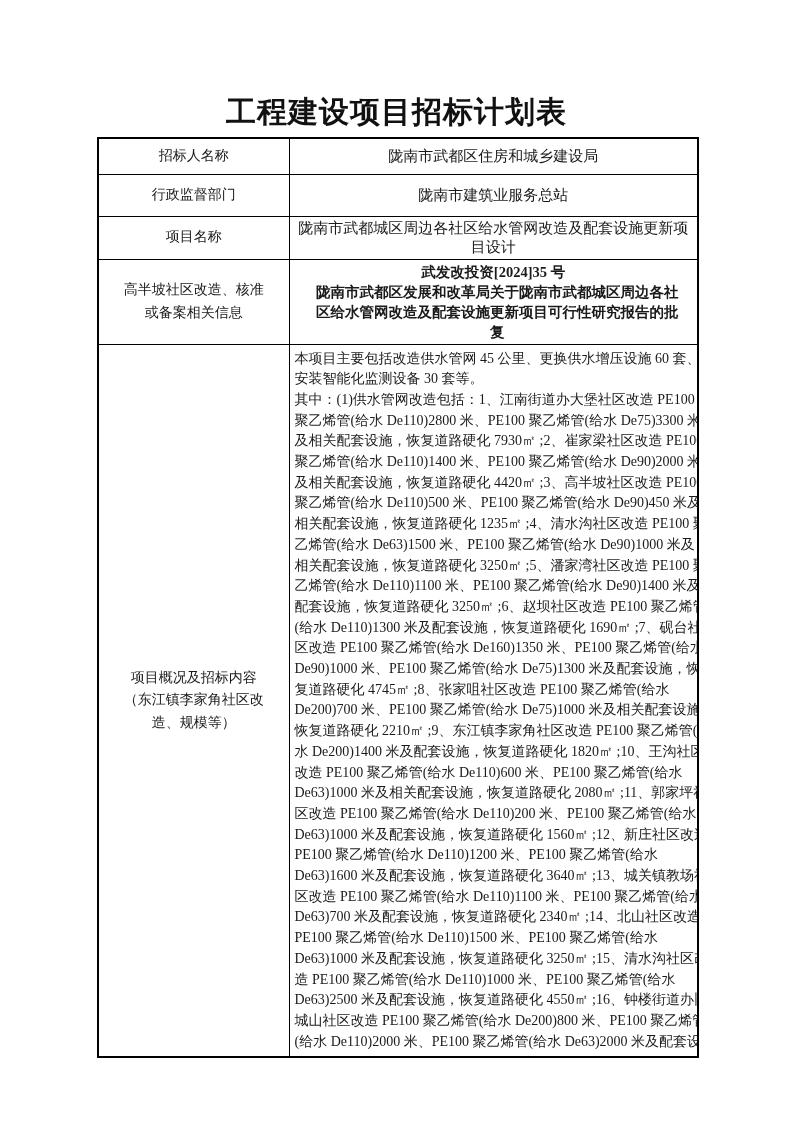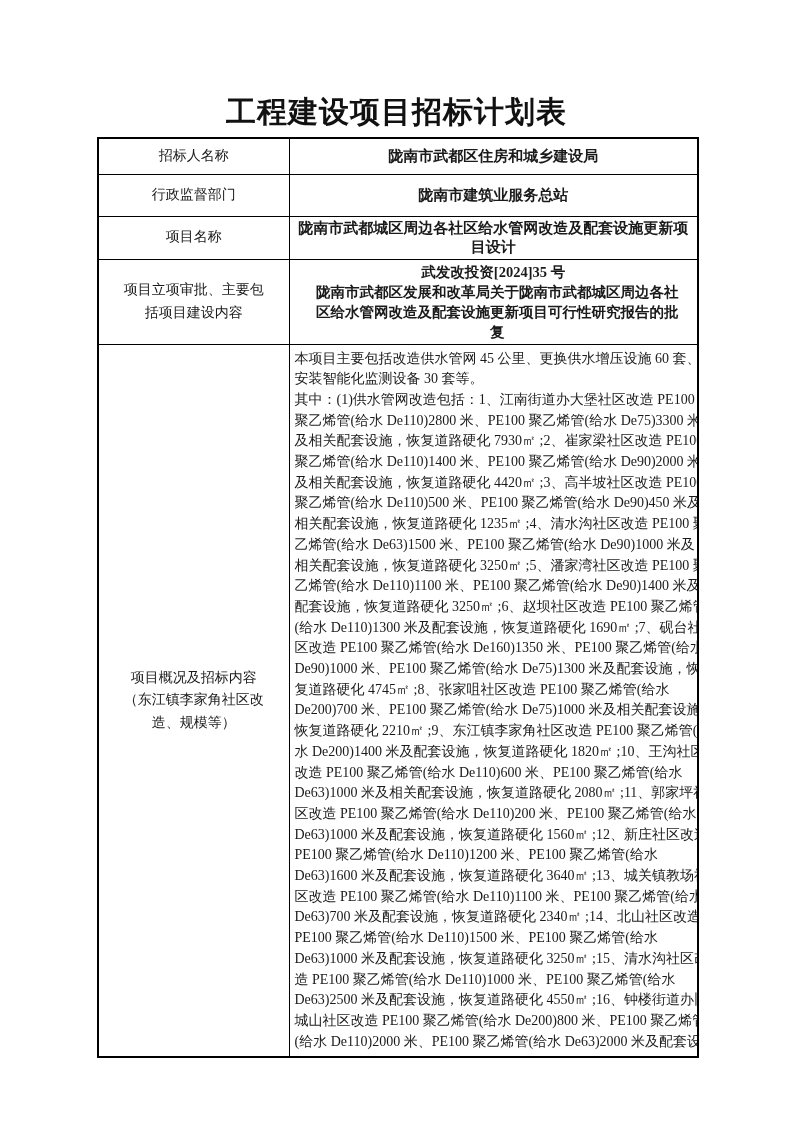--- a/index.html
+++ b/index.html
@@ -45,21 +45,21 @@
     vertical-align: middle;
     font-size: 14px;
     line-height: 1.6;
     padding: 2px 20px;
     font-weight: normal;
   }
   td.val {
     text-align: center;
     vertical-align: middle;
     font-size: 15px;
-    font-weight: bold;
+    font-weight: normal;
     padding: 2px 6px;
   }
   td.val-approval {
     text-align: center;
     vertical-align: middle;
     font-size: 14.5px;
     font-weight: bold;
     line-height: 20px;
     padding: 2px 15px;
   }
@@ -98,21 +98,21 @@
       <td class="lbl">行政监督部门</td>
       <td class="val">陇南市建筑业服务总站</td>
     </tr>
 
     <tr style="height:42px">
       <td class="lbl">项目名称</td>
       <td class="val">陇南市武都城区周边各社区给水管网改造及配套设施更新项目设计</td>
     </tr>
 
     <tr style="height:60px">
-      <td class="lbl">项目立项审批、主要包括项目建设内容</td>
+      <td class="lbl">高半坡社区改造、核准或备案相关信息</td>
       <td class="val-approval">
         <span class="approval-number">武发改投资[2024]35 号</span>
         <span class="approval-title">陇南市武都区发展和改革局关于陇南市武都城区周边各社区给水管网改造及配套设施更新项目可行性研究报告的批复</span>
       </td>
     </tr>
 
     <tr style="height:706px">
       <td class="lbl">项目概况及招标内容（东江镇李家角社区改造、规模等）</td>
       <td class="content">本项目主要包括改造供水管网 45 公里、更换供水增压设施 60 套、
 安装智能化监测设备 30 套等。

